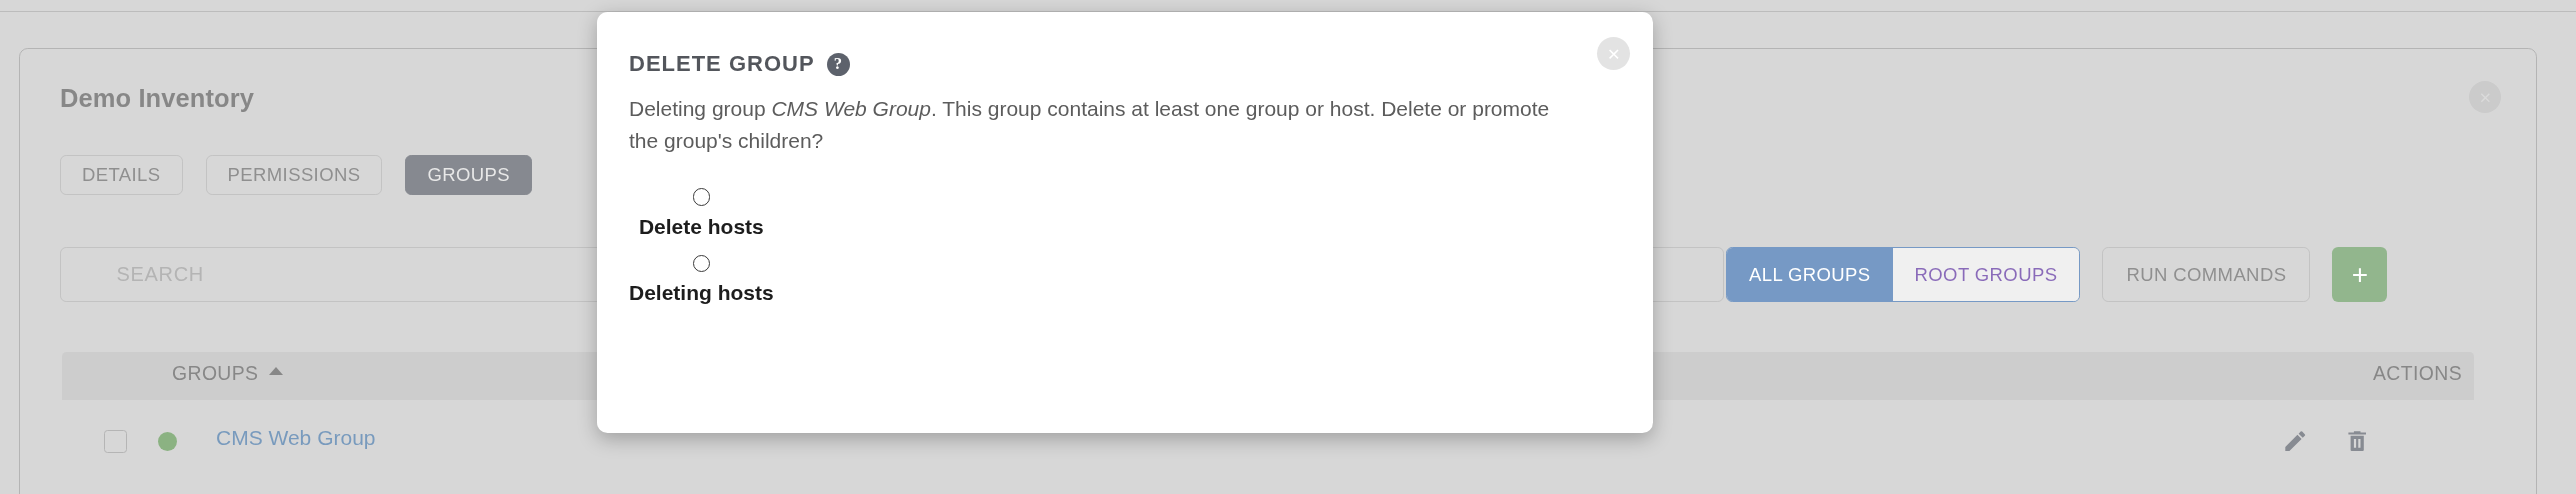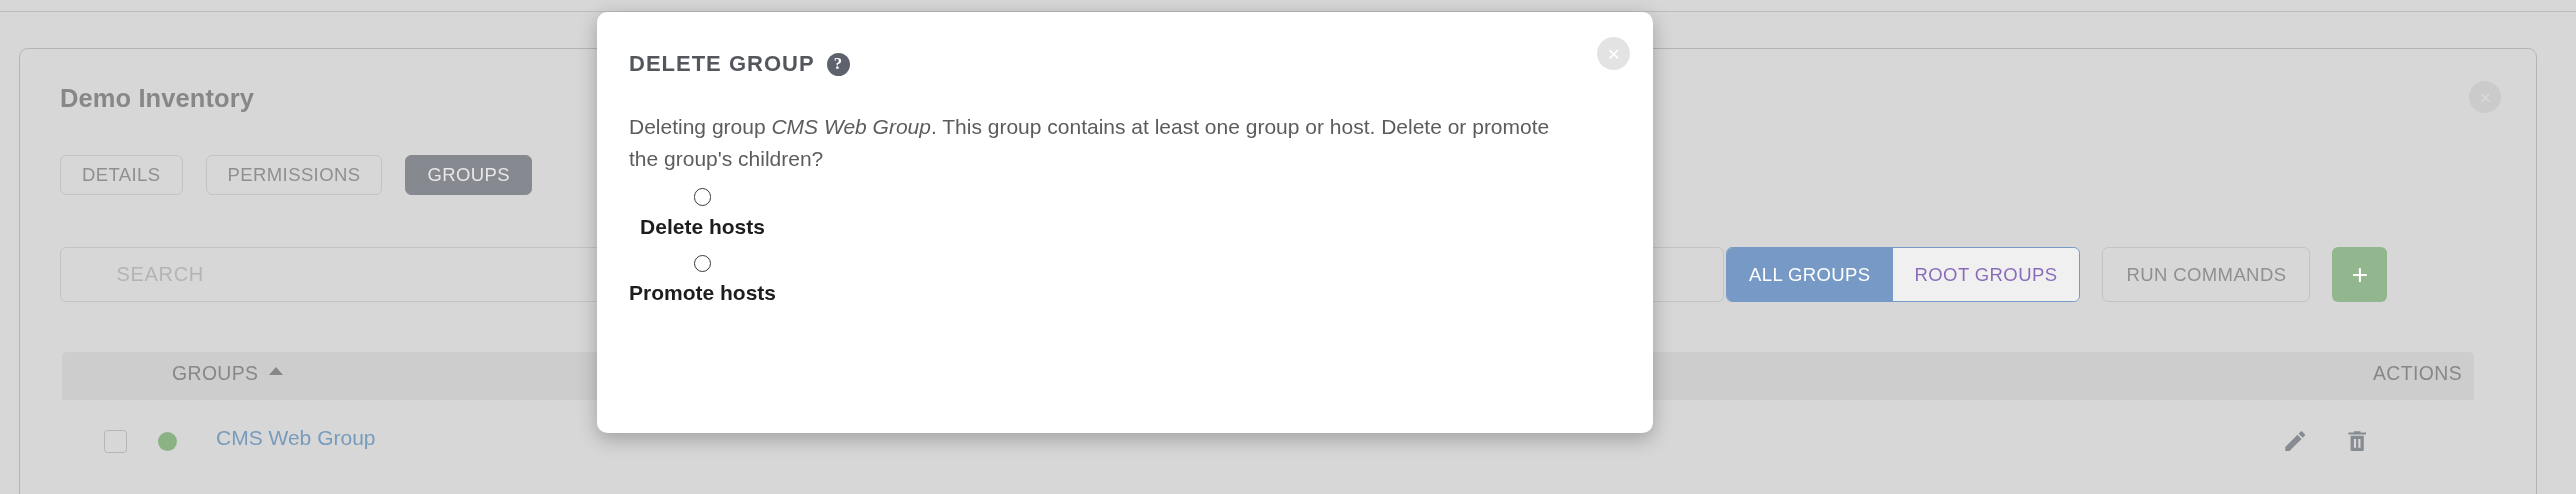--- a/index.html
+++ b/index.html
@@ -241,21 +241,20 @@
   }
   .m-close svg { width: 17.6px; height: 17.6px; fill: #ffffff; }
 
   .m-body {
     position: absolute;
     left: 32px; top: 81px;
     width: 933px;
     font-size: 21px;
     line-height: 1.52;
     color: #5c5c5c;
-    margin-top: 18px;
   }
   .m-body em { font-style: italic; }
 
   .m-radios { position: absolute; left: 32px; top: 176px; }
   .radio-row {
     display: flex; align-items: center;
     gap: 8.8px;
     margin-bottom: 16px;
     cursor: pointer;
     flex-direction: column;
@@ -384,18 +383,18 @@
     <span>Deleting group </span><em>CMS Web Group</em><span>. This group contains at least one group or host. Delete or promote the group's children?</span>
   </div>
 
   <div class="m-radios">
     <div class="radio-row">
       <span class="radio-dot"></span>
       <span class="radio-label">Delete hosts</span>
     </div>
     <div class="radio-row">
       <span class="radio-dot"></span>
-      <span class="radio-label">Promote hosts</span>
+      <span class="radio-label">Deleting hosts</span>
     </div>
   </div>
 
 </div>
 
 
 </body></html>

